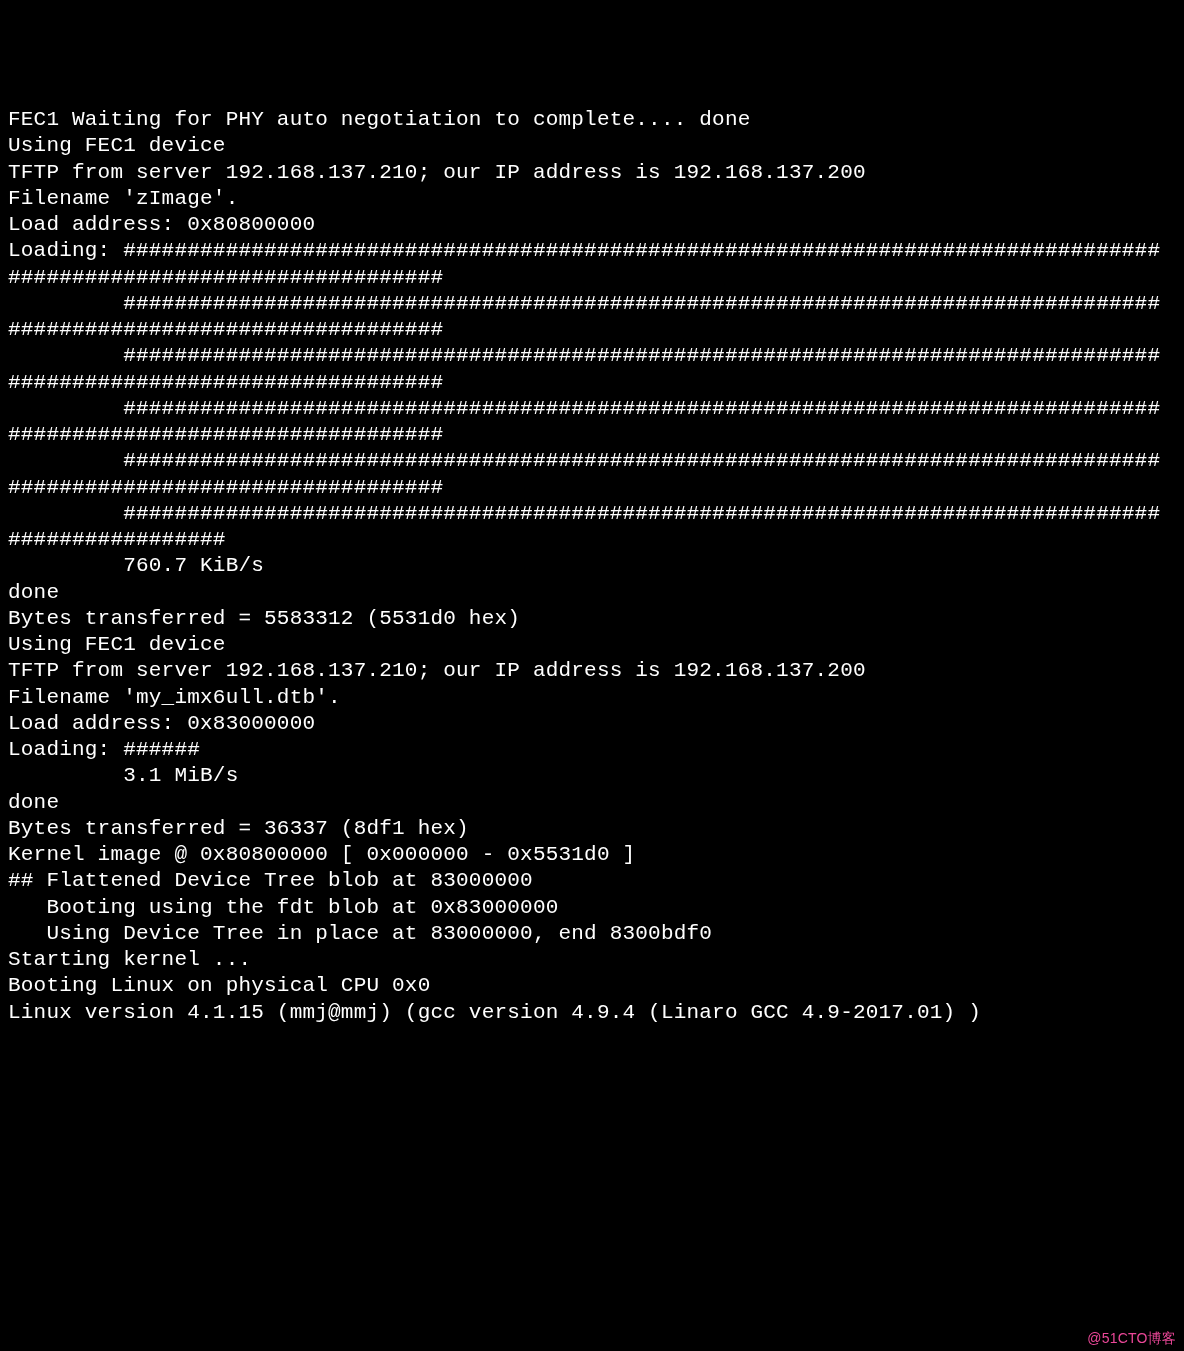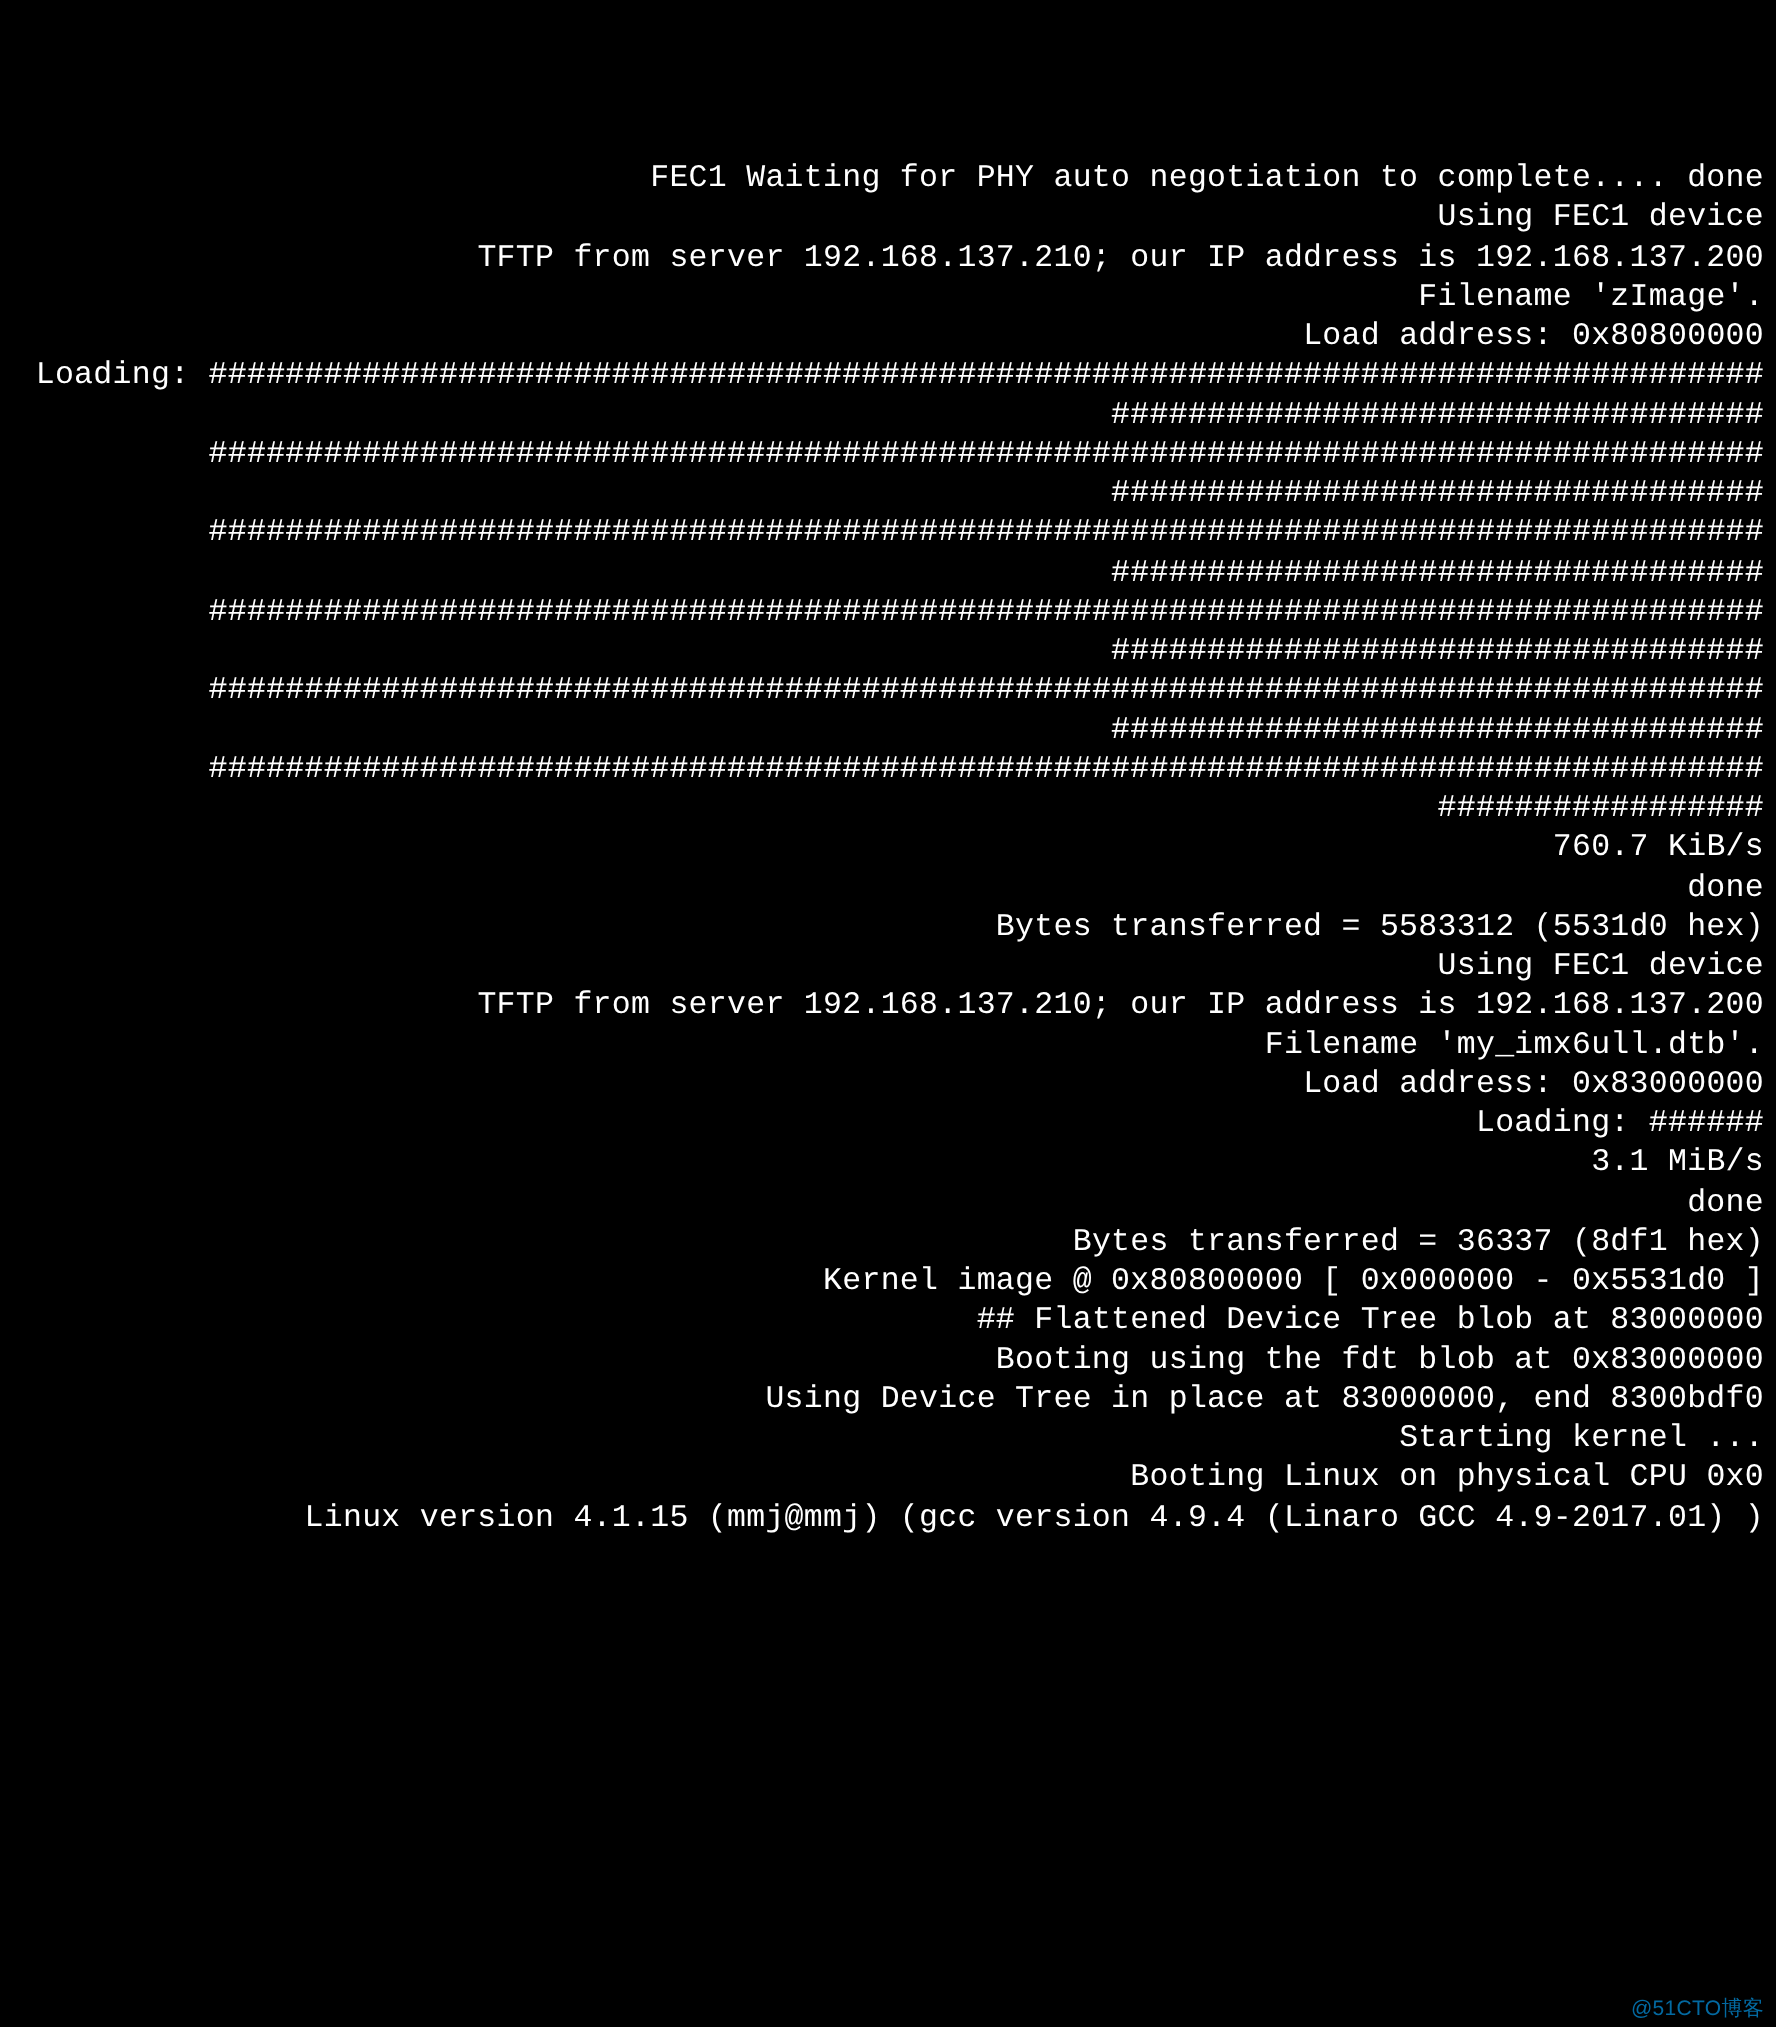--- a/index.html
+++ b/index.html
@@ -15,27 +15,26 @@
       line-height: 1.25;
       padding: 2px 8px;
       white-space: pre;
       overflow: hidden;
       width: 1184px;
       height: 1351px;
       letter-spacing: 0.2px;
     }
     .terminal-line {
       display: block;
-      text-align: right;
     }
     .watermark {
       position: absolute;
       bottom: 4px;
       right: 8px;
-      color: #0369a1;
+      color: #ec4899;
       font-size: 14px;
       font-family: sans-serif;
     }
   </style>
 </head>
 <body>
 
 
 
 <div id="terminal-container"><span class="terminal-line">FEC1 Waiting for PHY auto negotiation to complete.... done</span><span class="terminal-line">Using FEC1 device</span><span class="terminal-line">TFTP from server 192.168.137.210; our IP address is 192.168.137.200</span><span class="terminal-line">Filename 'zImage'.</span><span class="terminal-line">Load address: 0x80800000</span><span class="terminal-line">Loading: #################################################################################</span><span class="terminal-line">##################################</span><span class="terminal-line"></span><span class="terminal-line">         #################################################################################</span><span class="terminal-line">##################################</span><span class="terminal-line"></span><span class="terminal-line">         #################################################################################</span><span class="terminal-line">##################################</span><span class="terminal-line"></span><span class="terminal-line">         #################################################################################</span><span class="terminal-line">##################################</span><span class="terminal-line"></span><span class="terminal-line">         #################################################################################</span><span class="terminal-line">##################################</span><span class="terminal-line"></span><span class="terminal-line">         #################################################################################</span><span class="terminal-line">#################</span><span class="terminal-line">         760.7 KiB/s</span><span class="terminal-line">done</span><span class="terminal-line">Bytes transferred = 5583312 (5531d0 hex)</span><span class="terminal-line">Using FEC1 device</span><span class="terminal-line">TFTP from server 192.168.137.210; our IP address is 192.168.137.200</span><span class="terminal-line">Filename 'my_imx6ull.dtb'.</span><span class="terminal-line">Load address: 0x83000000</span><span class="terminal-line">Loading: ######</span><span class="terminal-line">         3.1 MiB/s</span><span class="terminal-line">done</span><span class="terminal-line">Bytes transferred = 36337 (8df1 hex)</span><span class="terminal-line">Kernel image @ 0x80800000 [ 0x000000 - 0x5531d0 ]</span><span class="terminal-line">## Flattened Device Tree blob at 83000000</span><span class="terminal-line">   Booting using the fdt blob at 0x83000000</span><span class="terminal-line">   Using Device Tree in place at 83000000, end 8300bdf0</span><span class="terminal-line"></span><span class="terminal-line">Starting kernel ...</span><span class="terminal-line"></span><span class="terminal-line">Booting Linux on physical CPU 0x0</span><span class="terminal-line">Linux version 4.1.15 (mmj@mmj) (gcc version 4.9.4 (Linaro GCC 4.9-2017.01) )</span></div>

